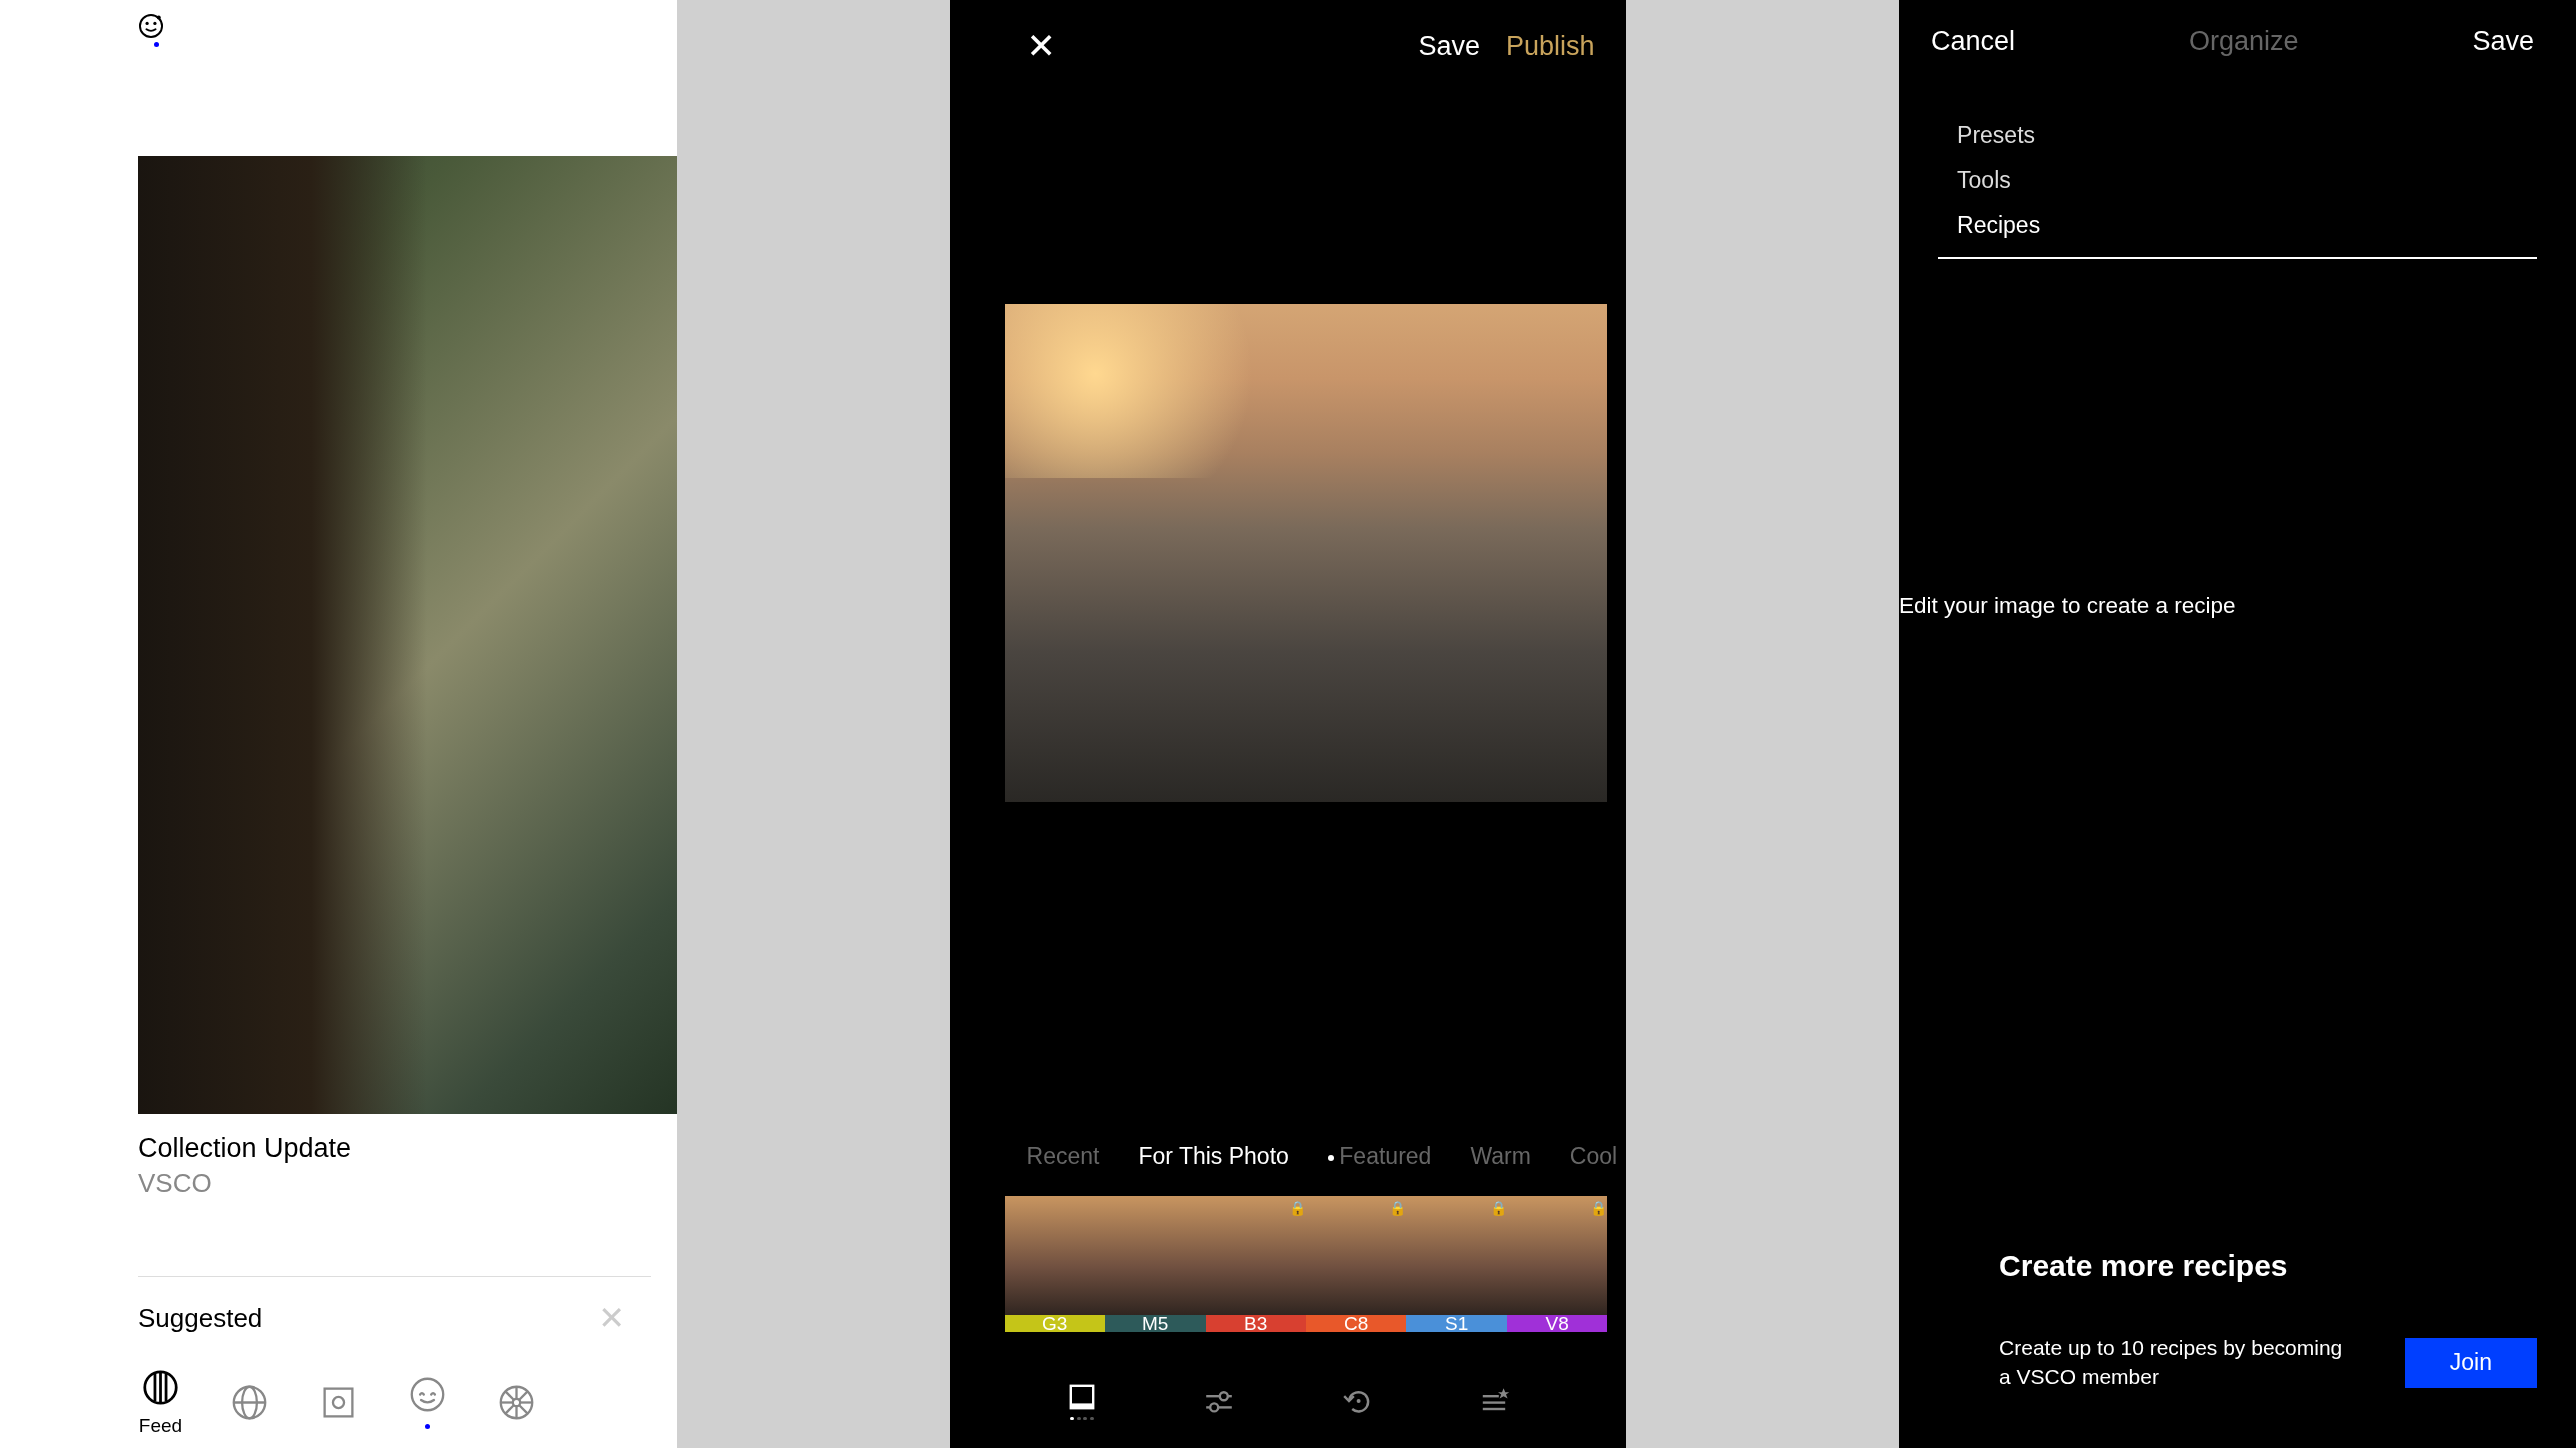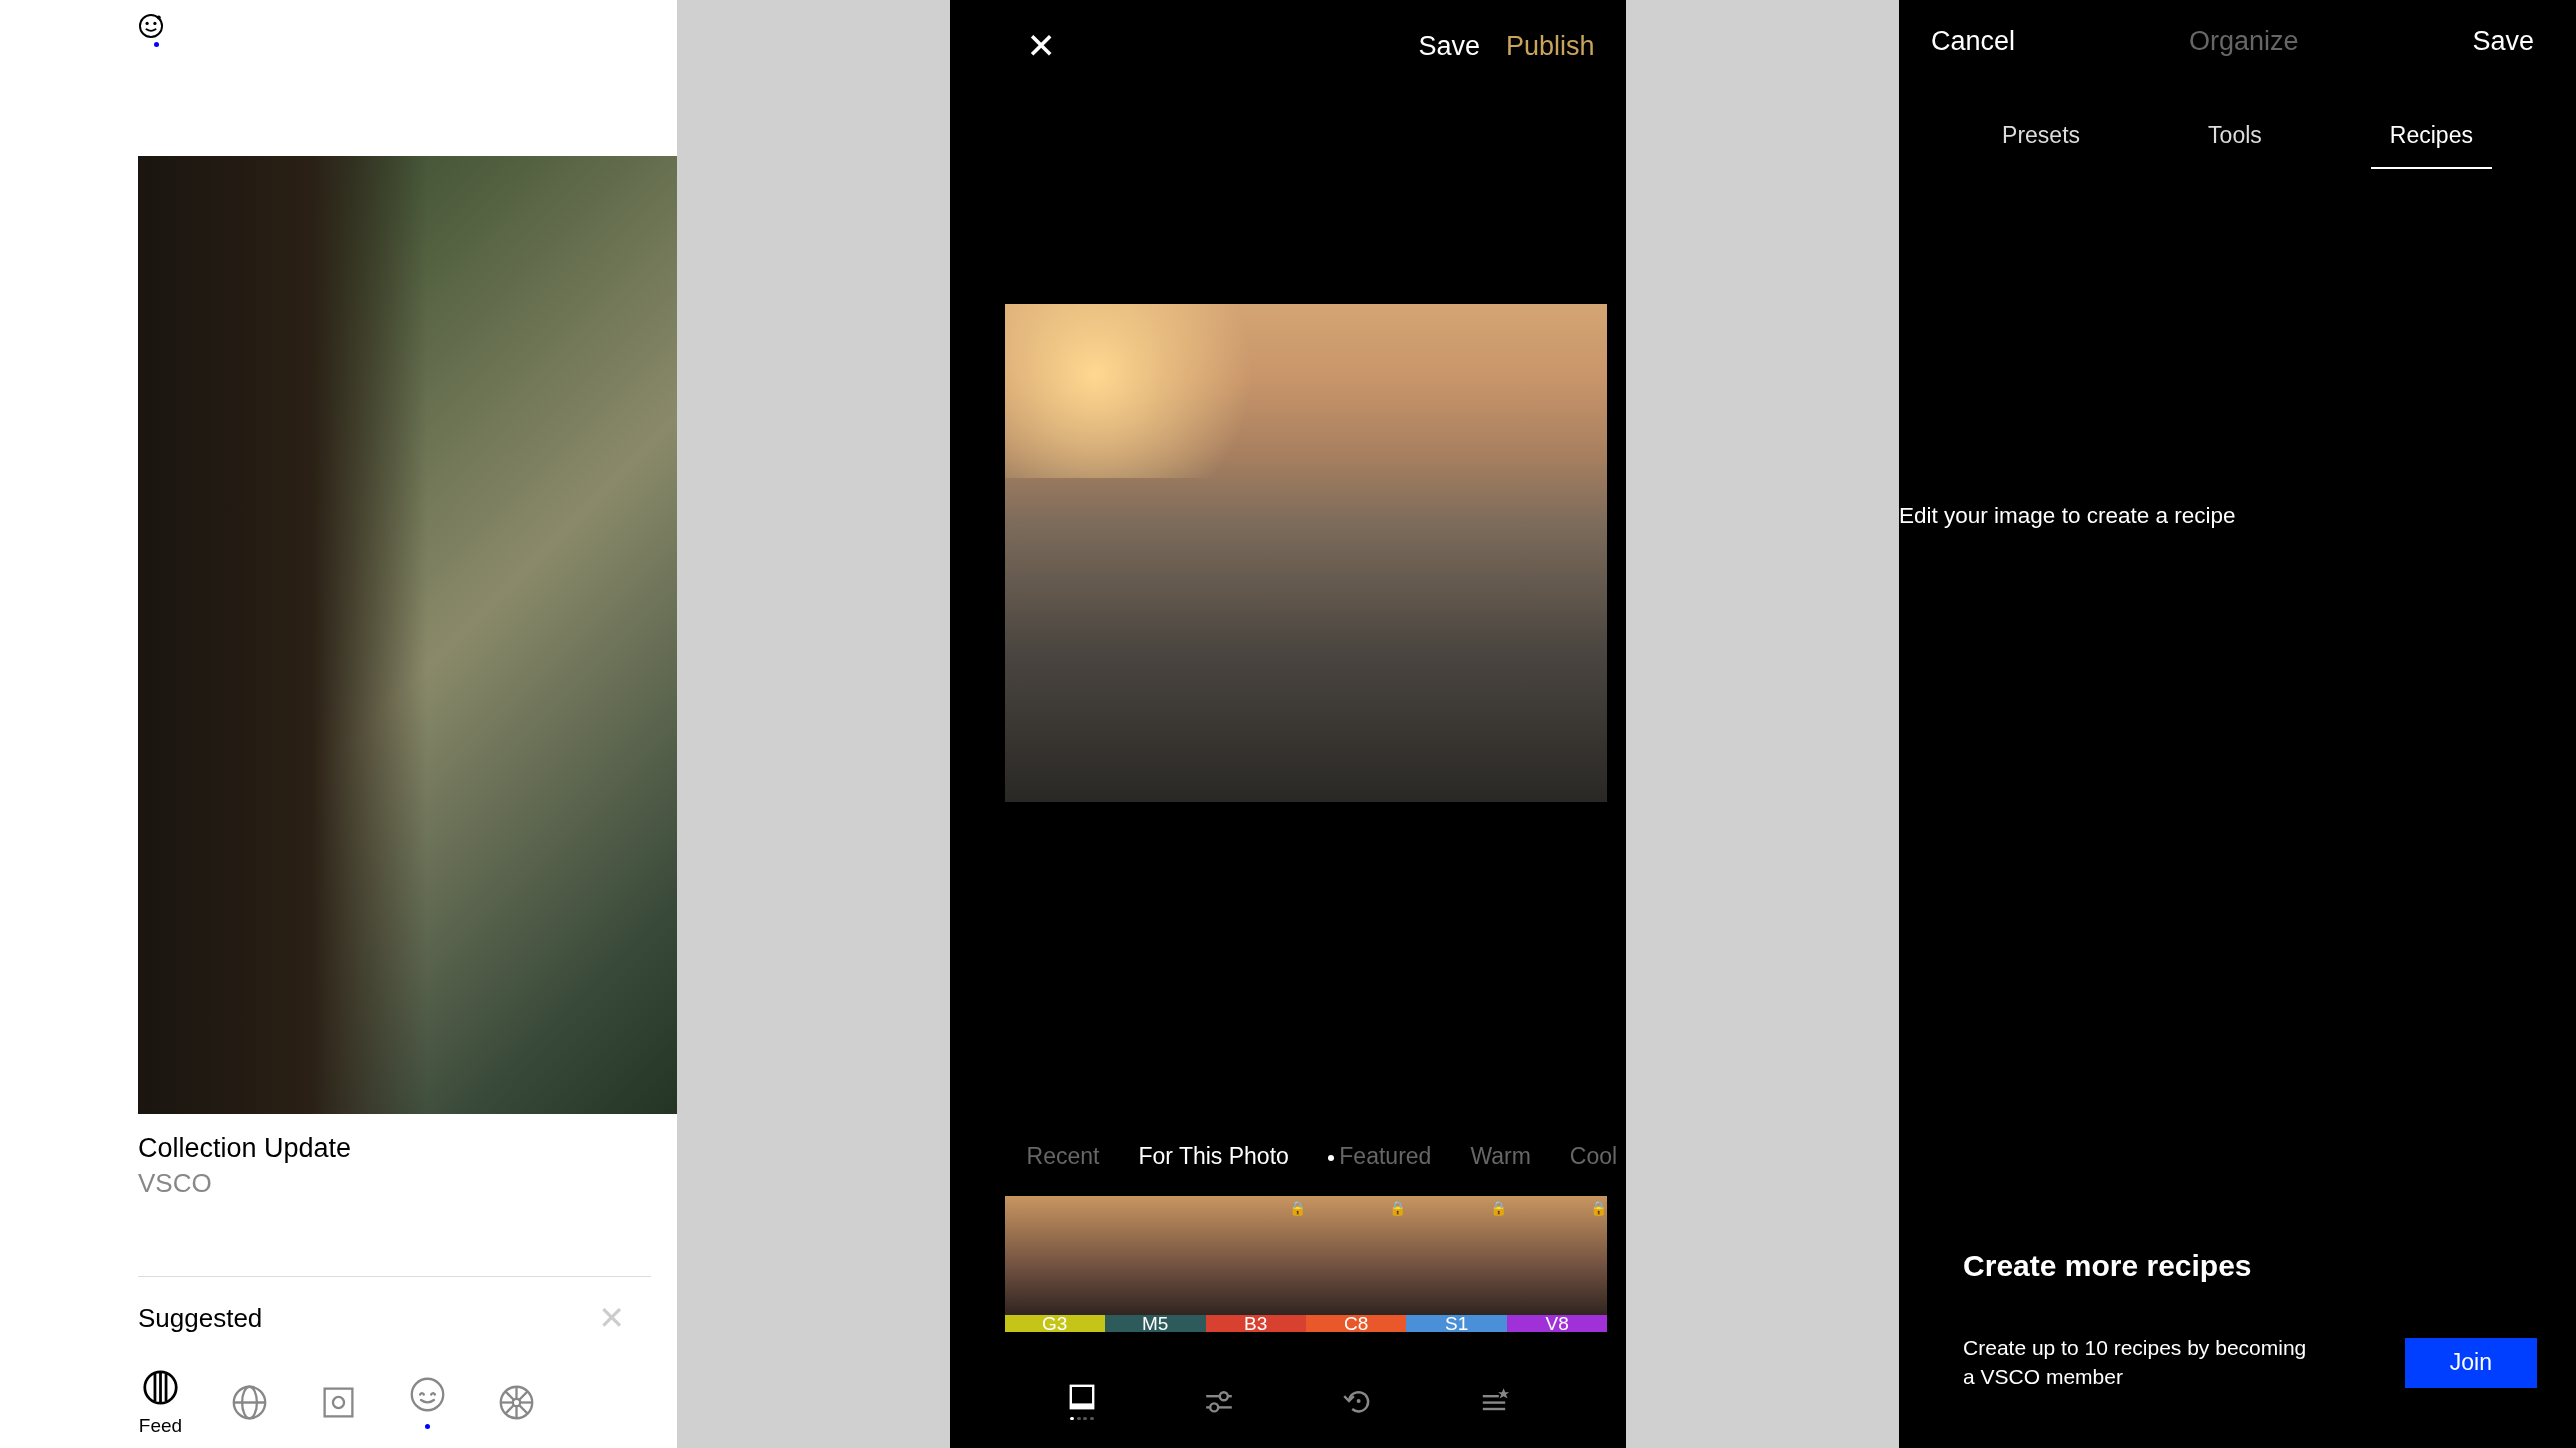--- a/index.html
+++ b/index.html
@@ -205,35 +205,36 @@
 .s3-cancel { color:#fff; }
 .s3-organize { color:#666; }
 .s3-save { color:#fff; }
 .s3-tabs {
   display:flex;
   justify-content:space-around;
   padding: 39px 39px 0 39px;
   font-size: 23px;
   color:#fff;
   position: relative;
+  flex-direction: column;
 }
 .s3-tab { padding: 0 19px 18px 19px; color:#ddd; }
 .s3-tab.active { color:#fff; border-bottom: 2.6px solid #fff; }
 .s3-hint {
   text-align:left;
   color:#fff;
   font-size:22.5px;
   margin-top: 334px;
 }
 .s3-cta {
   position:absolute;
   bottom: 58px;
   left: 0;
   right: 39px;
-  padding: 0 0 0 64px;
+  padding: 0 0 0 100px;
 }
 .s3-cta-title {
   color:#fff;
   font-size: 30px;
   font-weight:600;
   margin-bottom: 51px;
 }
 .s3-cta-row {
   display:flex;
   justify-content:space-between;

